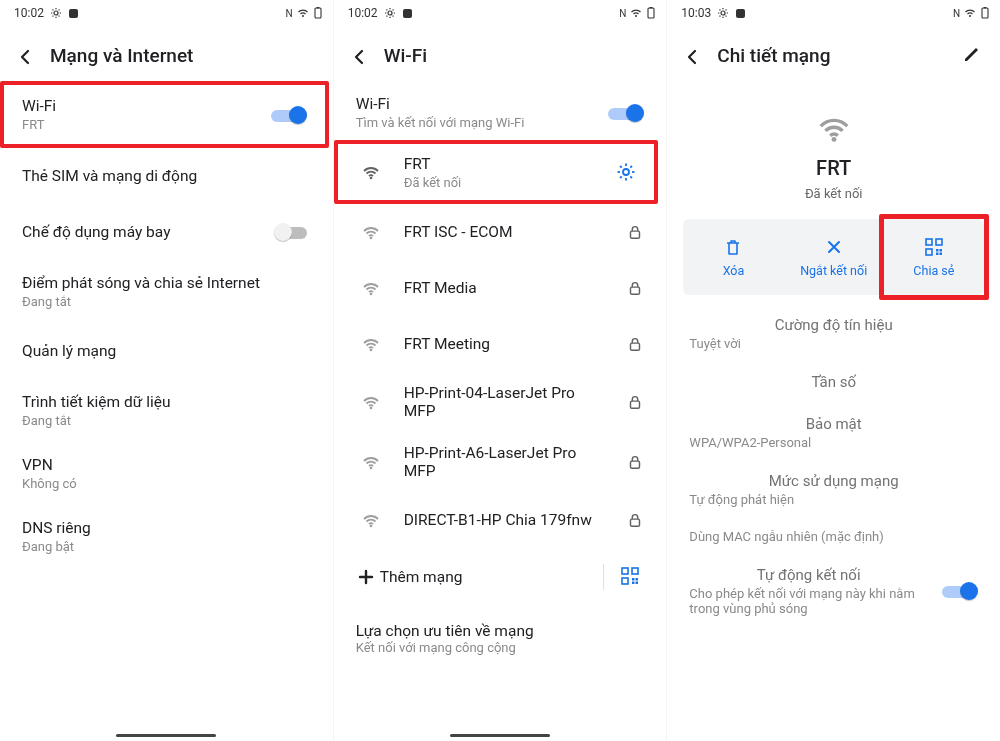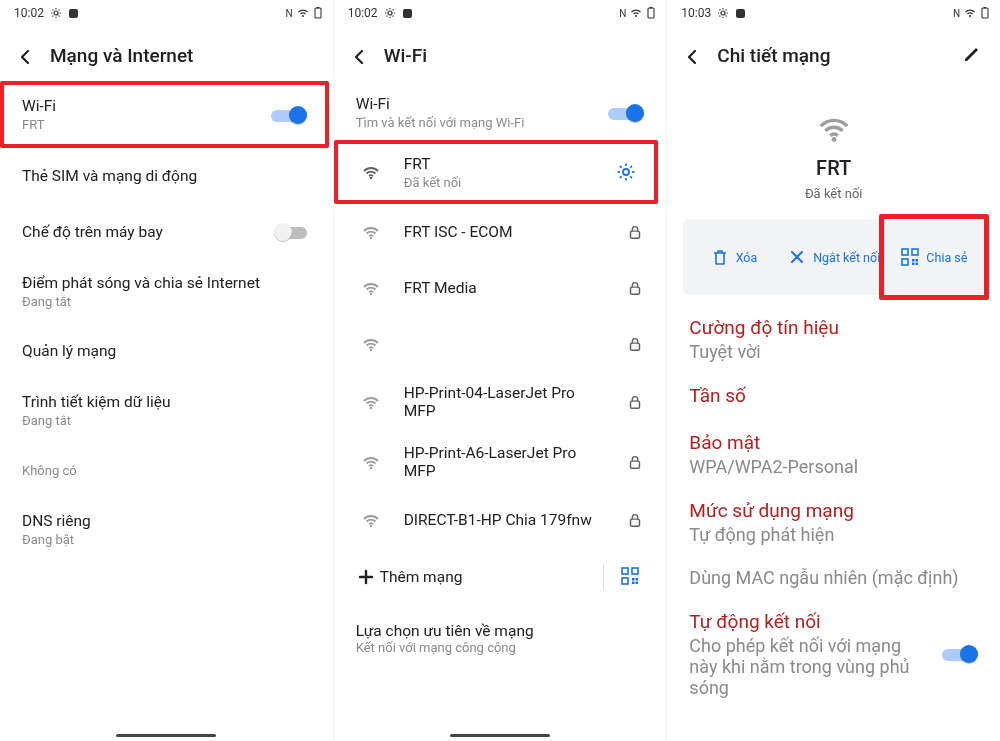--- a/index.html
+++ b/index.html
@@ -77,28 +77,28 @@
   }
   .net-name { font-size: 20px; font-weight: 500; }
   .net-status { font-size: 13px; color: #666; }
 
   .actions {
     display: flex; margin: 0 16px 10px; height: 76px;
     background: #f1f3f4; border-radius: 6px;
     align-items: stretch;
   }
   .action-btn {
-    flex: 1; display: flex; flex-direction: row; align-items: center; justify-content: center;
+    flex: 1; display: flex; flex-direction: column; align-items: center; justify-content: center;
     gap: 6px; color: #1a73e8; font-size: 12.5px;
   }
   .action-btn .aicon { height: 20px; display: flex; align-items: center; }
 
   .section { padding: 11px 22px; }
-  .sec-title { font-size: 19px; color: #b91c1c; margin-bottom: 2px; }
-  .sec-sub { font-size: 18px; color: #8a8a8a; }
+  .sec-title { font-size: 15px; color: #737373; margin-bottom: 2px; text-align: center; }
+  .sec-sub { font-size: 13px; color: #8a8a8a; }
 
   .add-row { display: flex; align-items: center; padding: 16px 22px; gap: 4px; }
   .add-icon { width: 20px; display: flex; justify-content: center; }
   .add-label { font-size: 15.5px; flex: 1; }
   .qr-right { color: #1a73e8; padding-right: 4px; }
   .vbar { width: 1px; height: 26px; background: #e0e0e0; margin: 0 12px 0 4px; }
 
   .pri-row { padding: 16px 22px 4px; }
   .pri-title { font-size: 15.5px; font-weight: 400; }
   .pri-sub { font-size: 13px; color: #8a8a8a; }
@@ -241,21 +241,21 @@
   </div>
 
   <div class="row">
     <div class="row-stack">
         <span class="row-title">Thẻ SIM và mạng di động</span>
       </div>
   </div>
 
   <div class="row">
     <div class="row-stack">
-        <span class="row-title">Chế độ trên máy bay</span>
+        <span class="row-title">Chế độ dụng máy bay</span>
       </div>
     <div class="row-right">
         <div class="toggle off">
           <div class="toggle-track"></div>
           <div class="toggle-thumb"></div>
         </div>
       </div>
   </div>
 
   <div class="row">
@@ -271,20 +271,21 @@
       </div>
   </div>
   <div class="row">
     <div class="row-stack">
       <span class="row-title">Trình tiết kiệm dữ liệu</span>
       <span class="row-sub">Đang tắt</span>
     </div>
   </div>
   <div class="row">
     <div class="row-stack">
+      <span class="row-title">VPN</span>
       <span class="row-sub">Không có</span>
     </div>
   </div>
   <div class="row">
     <div class="row-stack">
       <span class="row-title">DNS riêng</span>
       <span class="row-sub">Đang bật</span>
     </div>
   </div>
 
@@ -392,20 +393,23 @@
             <use href="#i-lock"></use>
           </svg>
         </div>
       </div>
       <div class="row wifi-row">
         <span class="row-icon" style="color:#9e9e9e;">
           <svg width="20" height="20" viewBox="0 0 20 20">
             <use href="#i-wifi"></use>
           </svg>
         </span>
+        <div class="row-stack">
+          <span class="row-title">FRT Meeting</span>
+        </div>
         <div class="row-right" style="color:#616161;">
           <svg width="18" height="18" viewBox="0 0 20 20">
             <use href="#i-lock"></use>
           </svg>
         </div>
       </div>
       <div class="row wifi-row">
         <span class="row-icon" style="color:#9e9e9e;">
           <svg width="20" height="20" viewBox="0 0 20 20">
             <use href="#i-wifi"></use>

